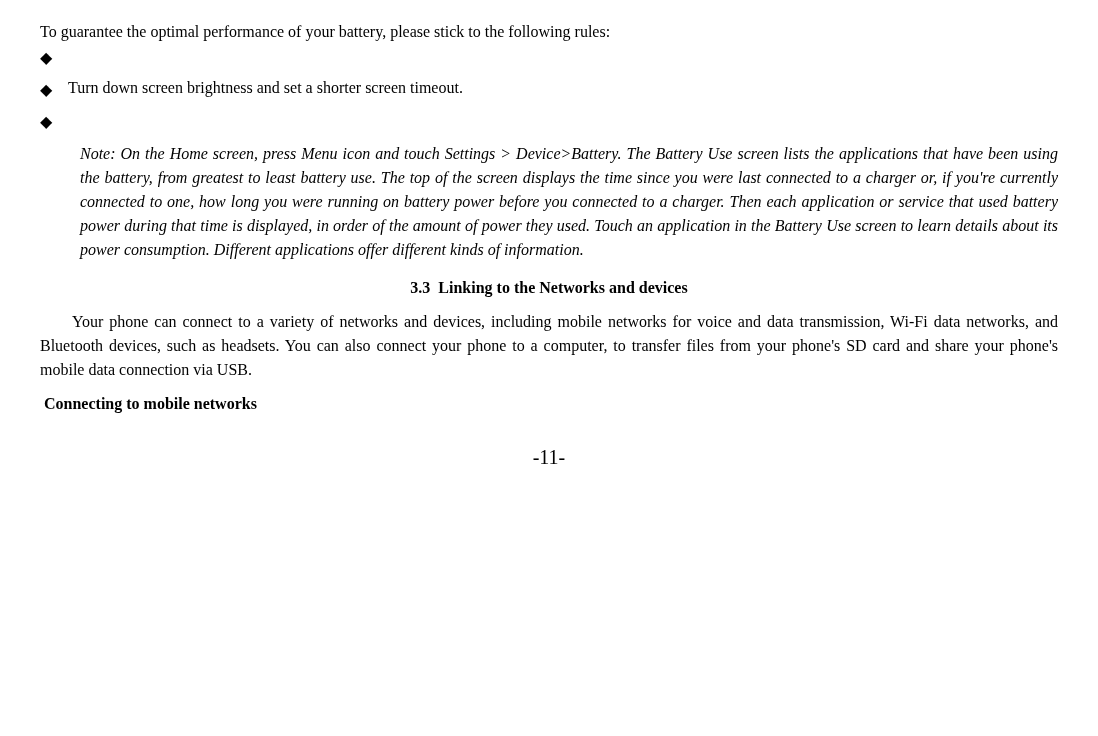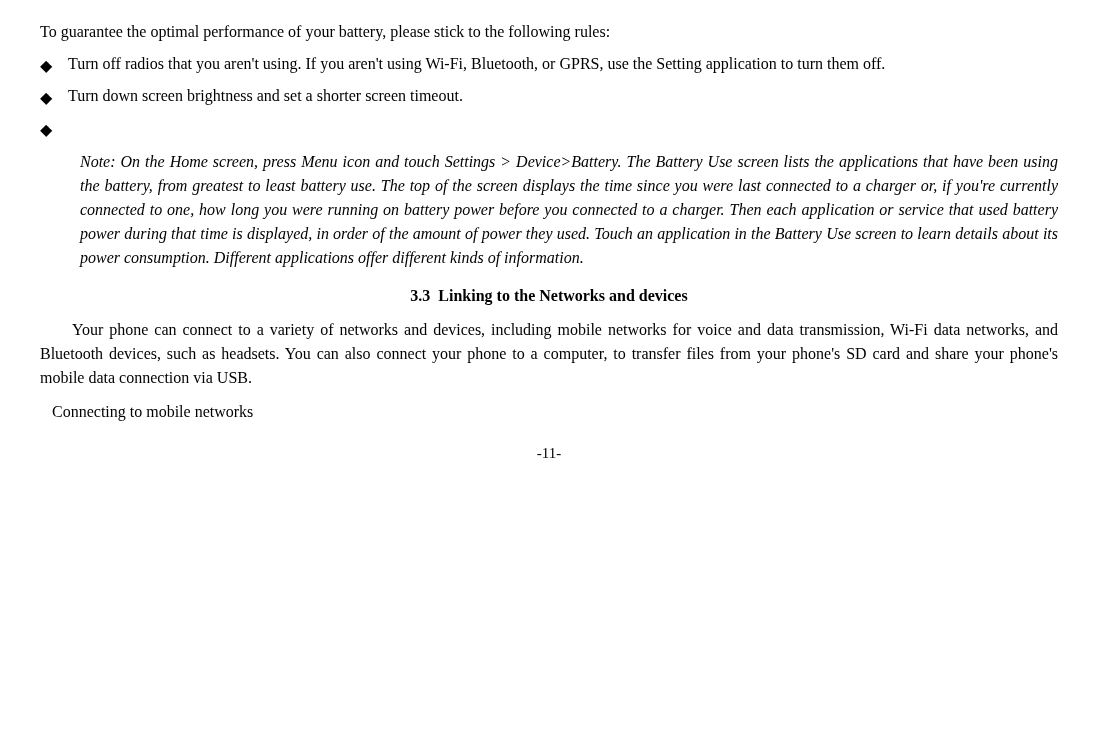--- a/index.html
+++ b/index.html
@@ -19,21 +19,20 @@
     }
 
     .page-content {
       max-width: 1018px;
       margin: 0 auto;
       line-height: 1.5;
     }
 
     .intro-line {
       text-align: justify;
-      margin-bottom: 8px;
     }
 
     .bullet-list {
       list-style: none;
       padding-left: 0;
       margin-bottom: 8px;
     }
 
     .bullet-item {
       display: flex;
@@ -66,47 +65,46 @@
       font-weight: bold;
       text-align: center;
       margin: 14px 0 10px 0;
     }
 
     .section-heading .section-num {
       margin-right: 8px;
     }
 
     .subsection-heading {
-      font-weight: normal;
-      margin: 10px 0 6px 12px;
+      font-weight: bold;
+      margin: 10px 0 6px 4px;
     }
 
     .indented-paragraph {
       text-indent: 2em;
       text-align: justify;
       margin-bottom: 8px;
     }
 
     .page-number {
       text-align: center;
-      margin-top: 18px;
-      font-size: 15px;
+      margin-top: 26px;
+      font-size: 20px;
     }
   </style>
 </head>
 <body>
 
 <div class="page-content">
 
   <p class="intro-line">To guarantee the optimal performance of your battery, please stick to the following rules:</p>
 
   <ul class="bullet-list">
     <li class="bullet-item">
       <span class="bullet-diamond">◆</span>
-      <span class="bullet-text">Turn off radios that you aren't using. If you aren't using Wi-Fi, Bluetooth, or GPRS, use the Setting application to turn them off.</span>
     </li>
     <li class="bullet-item">
       <span class="bullet-diamond">◆</span>
       <span class="bullet-text">Turn down screen brightness and set a shorter screen timeout.</span>
     </li>
     <li class="bullet-item">
       <span class="bullet-diamond">◆</span>
     </li>
   </ul>
 

